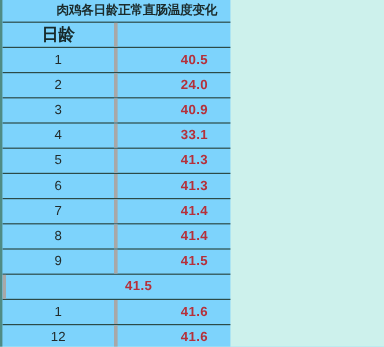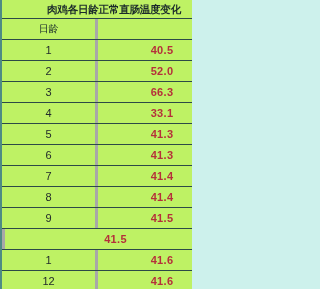--- a/index.html
+++ b/index.html
@@ -11,21 +11,21 @@
     height: 289px;
     overflow: hidden;
     background: #cdf1ec;
     font-family: "Liberation Sans", "DejaVu Sans", sans-serif;
   }
 
   #table-card {
     position: relative;
     width: 228px;
     height: 289px;
-    background: #bef264;
+    background: #7dd3fc;
     box-sizing: border-box;
     border-left: 2px solid #4f8b84;
     border-right: 2px solid #4f8b84;
     overflow: hidden;
   }
 
   
   #title-row {
     height: 18px;
     line-height: 18px;
@@ -43,22 +43,22 @@
   #header-row {
     display: flex;
     height: 20px;
     border-bottom: 1.5px solid #2c4a47;
     position: relative;
   }
   #header-row .hcell {
     display: flex;
     align-items: center;
     justify-content: center;
-    font-size: 10px;
-    font-weight: normal;
+    font-size: 14px;
+    font-weight: bold;
     color: #17292a;
     white-space: nowrap;
     letter-spacing: -0.2px;
   }
 
   
   #rows-area {
     position: relative;
   }
   .data-row {
@@ -104,26 +104,26 @@
 
   <div id="rows-area">
       <div class="data-row">
         <div class="cell col-left cell-age">1</div>
         <div class="col-gap"></div>
         <div class="cell col-right cell-temp">40.5</div>
       </div>
       <div class="data-row">
         <div class="cell col-left cell-age">2</div>
         <div class="col-gap"></div>
-        <div class="cell col-right cell-temp">52.0</div>
+        <div class="cell col-right cell-temp">24.0</div>
       </div>
       <div class="data-row">
         <div class="cell col-left cell-age">3</div>
         <div class="col-gap"></div>
-        <div class="cell col-right cell-temp">66.3</div>
+        <div class="cell col-right cell-temp">40.9</div>
       </div>
       <div class="data-row">
         <div class="cell col-left cell-age">4</div>
         <div class="col-gap"></div>
         <div class="cell col-right cell-temp">33.1</div>
       </div>
       <div class="data-row">
         <div class="cell col-left cell-age">5</div>
         <div class="col-gap"></div>
         <div class="cell col-right cell-temp">41.3</div>

